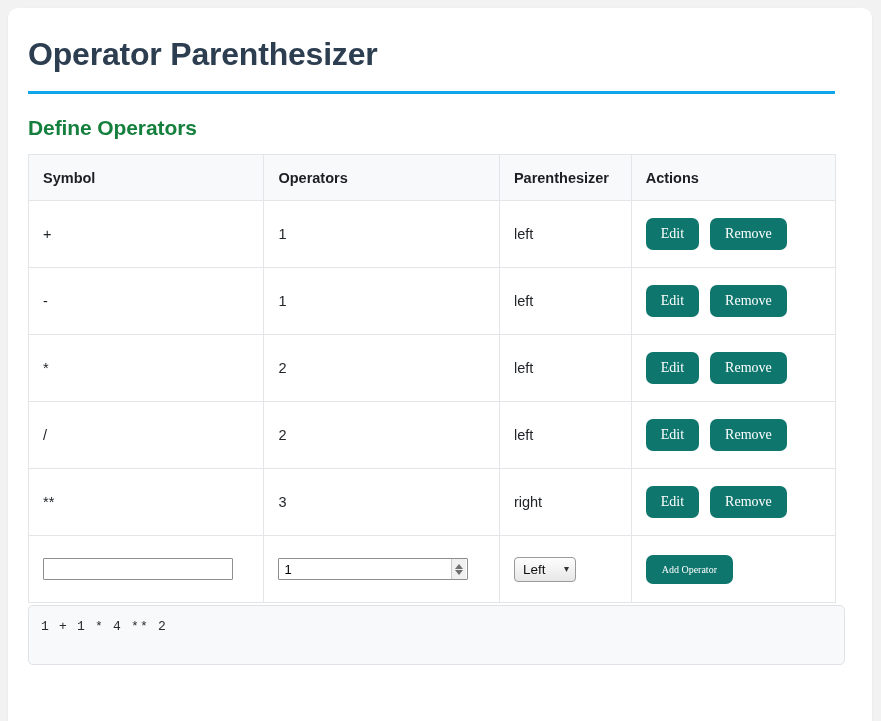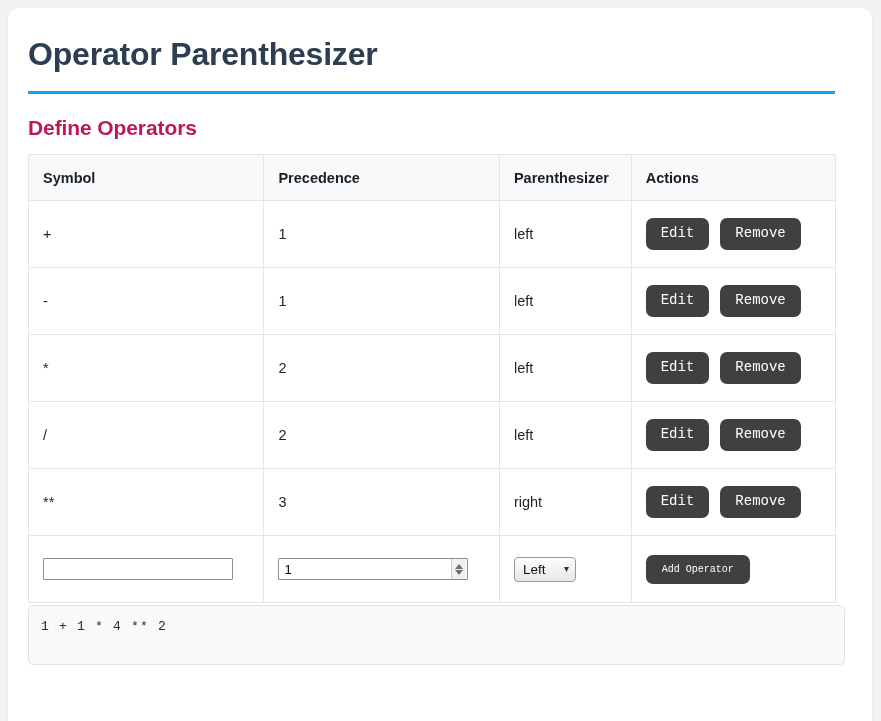--- a/index.html
+++ b/index.html
@@ -30,21 +30,21 @@
     font-weight: bold;
     color: #2c3e50;
     letter-spacing: -0.2px;
     border-bottom: 3px solid #0ea5e9;
     width: 807px;
   }
   .section-title {
     margin: 22px 0 14px 0;
     font-size: 21px;
     font-weight: bold;
-    color: #be185d;
+    color: #15803d;
     letter-spacing: -0.1px;
   }
   table.op-table {
     border-collapse: collapse;
     width: 808px;
     table-layout: fixed;
     background: #fff;
   }
   table.op-table th, table.op-table td {
     border: 1px solid #e3e5e8;
@@ -68,23 +68,23 @@
   }
   .col-symbol { width: 234px; }
   .col-prec   { width: 234px; }
   .col-assoc  { width: 131px; }
   .col-actions{ width: 203px; }
 
   .btn {
     display: inline-block;
     border: none;
     border-radius: 7px;
-    background: #404040;
+    background: #0f766e;
     color: #ffffff;
-    font-family: Liberation Mono, monospace;
+    font-family: Liberation Serif, serif;
     font-size: 14px;
     padding: 8px 15px;
     cursor: pointer;
     line-height: 1.1;
   }
   .btn + .btn { margin-left: 7px; }
   .btn-add { padding: 9px 16px; font-size: 10px; }
 
   .cell-input {
     width: 190px;
@@ -184,21 +184,21 @@
   <table class="op-table">
     <colgroup>
       <col class="col-symbol">
         <col class="col-prec">
         <col class="col-assoc">
         <col class="col-actions">
     </colgroup>
     <thead>
       <tr>
         <th>Symbol</th>
-        <th>Precedence</th>
+        <th>Operators</th>
         <th>Parenthesizer</th>
         <th>Actions</th>
       </tr>
     </thead>
     <tbody>
 
       <tr>
         <td>+</td>
         <td>1</td>
         <td>left</td>

